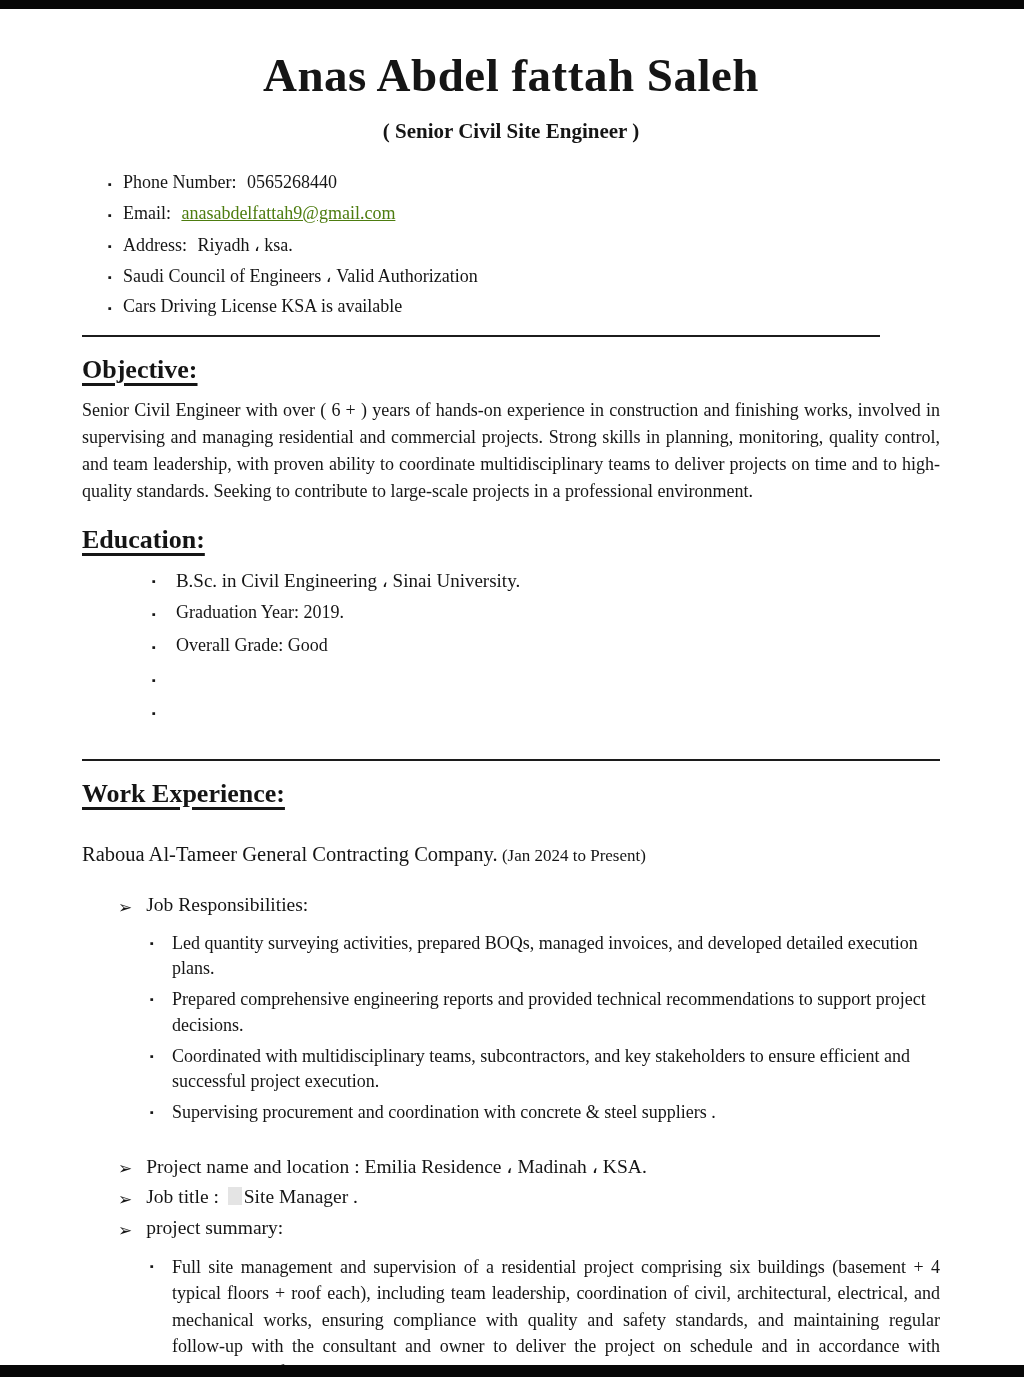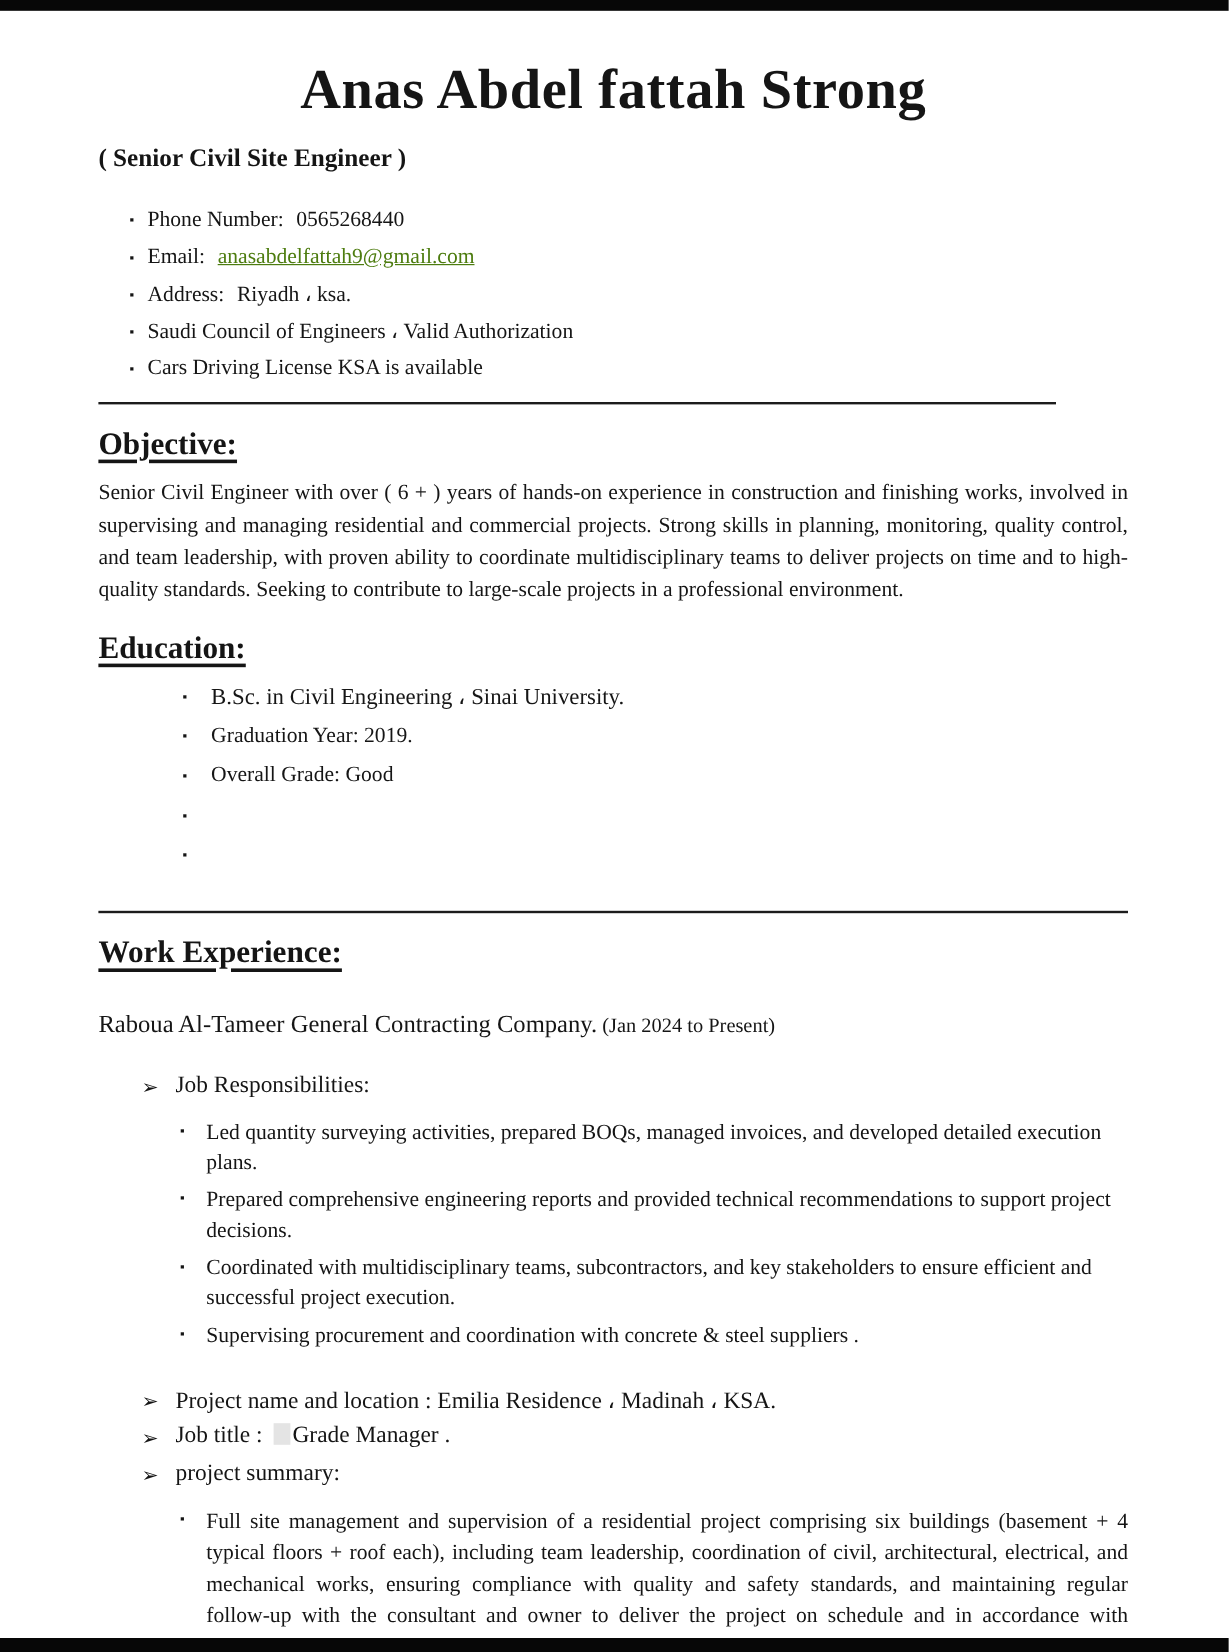--- a/index.html
+++ b/index.html
@@ -18,20 +18,21 @@
   .content { padding: 40px 84px 0 82px; }
 
   .name {
     text-align: center;
     font-size: 47px;
     font-weight: bold;
     letter-spacing: 0.5px;
     margin-top: 8px;
   }
   .subtitle {
+    text-align: center;
     font-size: 21px;
     font-weight: bold;
     margin-top: 17px;
   }
 
   ul { list-style: none; }
   .bold { font-weight: normal; }
 
   .contact { margin-top: 28px; margin-left: 26px; }
   .contact li { font-size: 18px; margin-bottom: 7px; display: flex; }
@@ -103,21 +104,21 @@
   .sub-list.summary { margin-top: 10px; }
   .sub-list.summary .txt { text-align: justify; line-height: 1.45; }
 </style>
 </head>
 <body>
 
 <div class="edge-bar top"></div>
 
 <div class="content">
 
-  <h1 class="name">Anas Abdel fattah Strong</h1>
+  <h1 class="name">Anas Abdel fattah Saleh</h1>
   <div class="subtitle">( Senior Civil Site Engineer )</div>
 
   <ul class="contact">
     <li>
       <span class="sq-bullet">▪</span>
       <span><span class="bold label">Phone Number:</span> <span>0565268440</span></span>
     </li>
     <li>
       <span class="sq-bullet">▪</span>
       <span><span class="bold label">Email:</span> <a href="#" class="email-link">anasabdelfattah9@gmail.com</a></span>
@@ -200,21 +201,21 @@
       </li>
     </ul>
 
     <div class="arrow-line project">
       <span class="arrow-glyph">➢</span>
       <span class="bold">Project name and location : Emilia Residence ، Madinah ، KSA.</span>
     </div>
 
     <div class="arrow-line">
       <span class="arrow-glyph">➢</span>
-      <span><span class="bold">Job title : </span><span class="redaction-mark"></span><span>Grade Manager .</span></span>
+      <span><span class="bold">Job title : </span><span class="redaction-mark"></span><span>Site Manager .</span></span>
     </div>
 
     <div class="arrow-line">
       <span class="arrow-glyph">➢</span>
       <span class="bold">project summary:</span>
     </div>
 
     <ul class="sub-list summary">
       <li>
         <span class="sq-bullet">▪</span>

